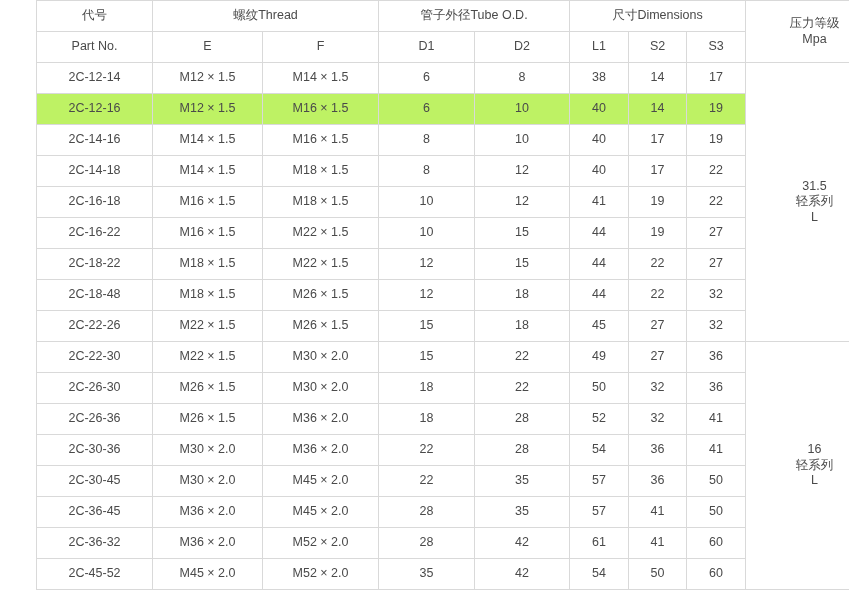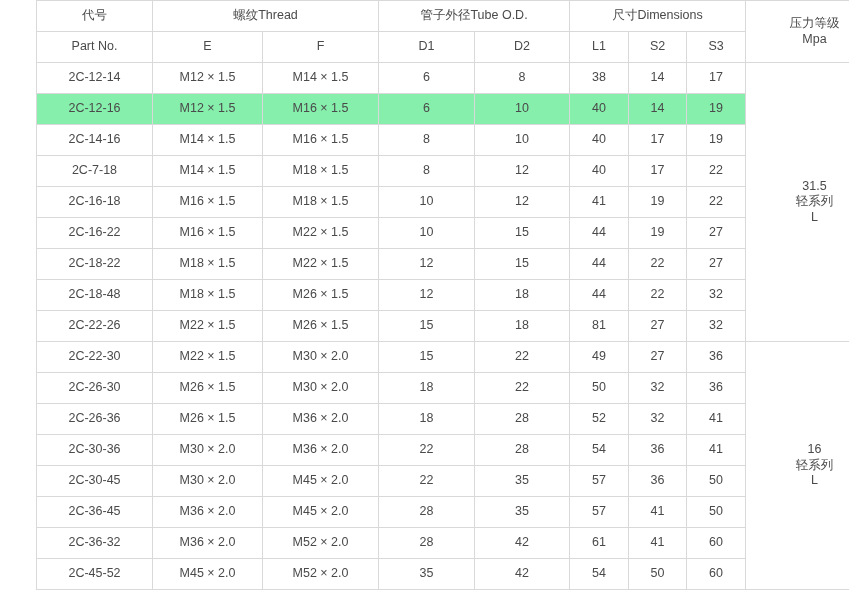--- a/index.html
+++ b/index.html
@@ -33,21 +33,21 @@
   }
   thead td {
     height: 31px;
     font-size: 12.5px;
     color: #4a4a4a;
   }
   tbody td {
     height: 31px;
   }
   tr.alt td {
-    background: #86efac;
+    background: #bef264;
   }
   .pressure-cell {
     font-size: 12.5px;
     color: #4a4a4a;
     line-height: 2.6;
   }
   .pressure-cell div {
     white-space: nowrap;
   }
   col.c-part   { width: 116px; }
@@ -127,21 +127,21 @@
       <td>2C-14-16</td>
       <td>M14 × 1.5</td>
       <td>M16 × 1.5</td>
       <td>8</td>
       <td>10</td>
       <td>40</td>
       <td>17</td>
       <td>19</td>
     </tr>
     <tr>
-      <td>2C-7-18</td>
+      <td>2C-14-18</td>
       <td>M14 × 1.5</td>
       <td>M18 × 1.5</td>
       <td>8</td>
       <td>12</td>
       <td>40</td>
       <td>17</td>
       <td>22</td>
     </tr>
     <tr>
       <td>2C-16-18</td>
@@ -182,21 +182,21 @@
       <td>44</td>
       <td>22</td>
       <td>32</td>
     </tr>
     <tr>
       <td>2C-22-26</td>
       <td>M22 × 1.5</td>
       <td>M26 × 1.5</td>
       <td>15</td>
       <td>18</td>
-      <td>81</td>
+      <td>45</td>
       <td>27</td>
       <td>32</td>
     </tr>
     <tr>
       <td>2C-22-30</td>
       <td>M22 × 1.5</td>
       <td>M30 × 2.0</td>
       <td>15</td>
       <td>22</td>
       <td>49</td>

